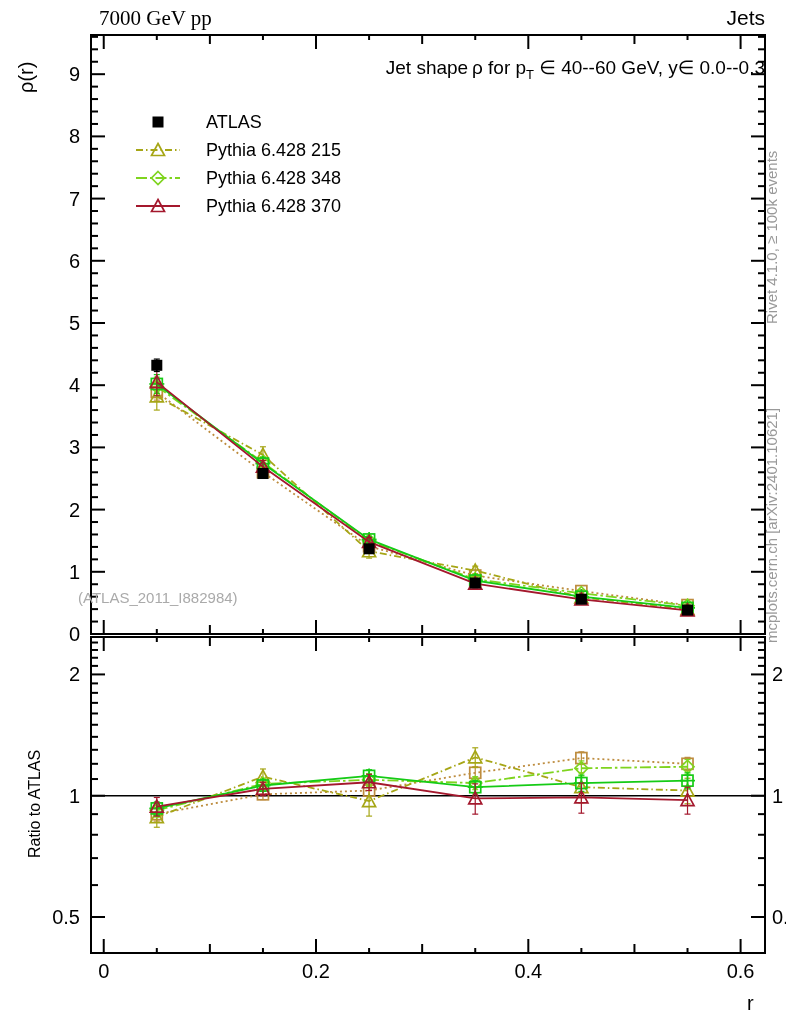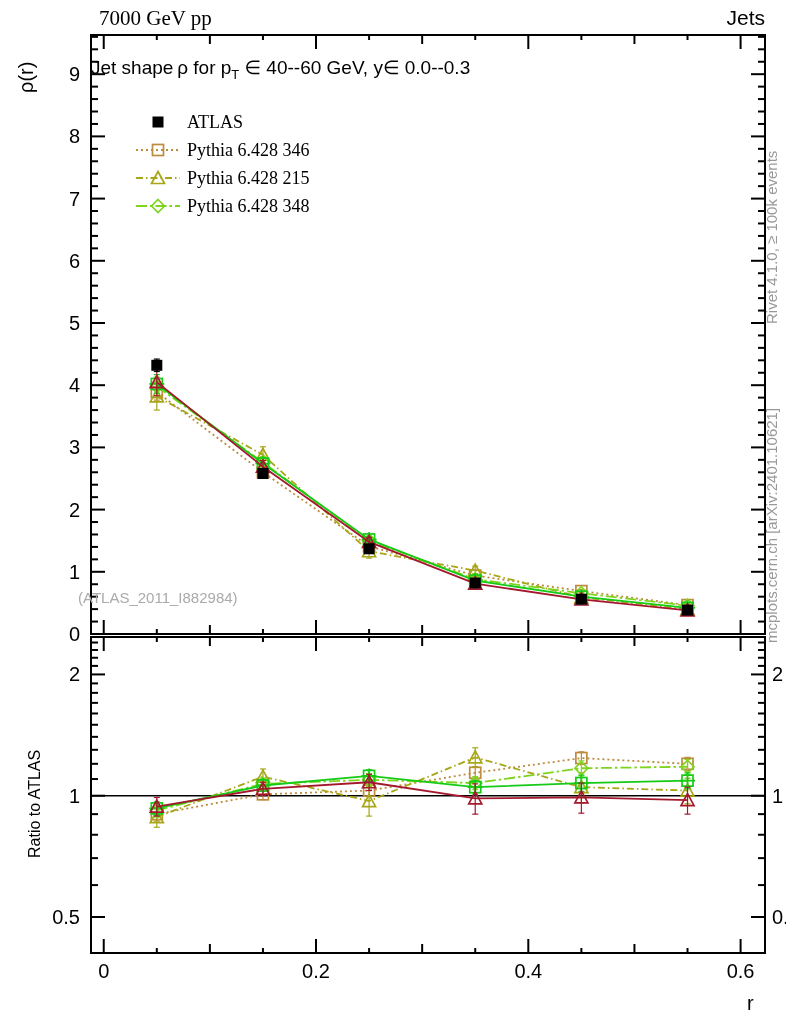--- a/index.html
+++ b/index.html
@@ -1,25 +1,25 @@
 <!DOCTYPE html>
 <html><head>
 <meta charset="utf-8">
 <style>
   html,body{margin:0;padding:0;background:#fff;}
   .page{position:relative;width:786px;height:1024px;background:#fff;overflow:hidden;
         font-family:"Liberation Sans",sans-serif;color:#000;}
   #plot-svg{position:absolute;left:0;top:0;}
   .hdr-left{position:absolute;left:99px;top:6px;font-size:21px;font-family:Liberation Serif, serif;}
   .hdr-right{position:absolute;right:21px;top:6px;font-size:21px;text-align:center;}
-  .plot-title{position:absolute;left:91px;top:56px;width:674px;text-align:left;font-size:19px;white-space:nowrap;}
+  .plot-title{position:absolute;left:91px;top:56px;width:674px;text-align:right;font-size:19px;white-space:nowrap;}
   .plot-title sub{font-size:13px;}
   .legend{position:absolute;left:134px;top:108px;}
   .legend-row{display:flex;align-items:center;height:28px;}
-  .legend-label{margin-left:5px;font-size:18px;font-family:Liberation Serif, serif;}
+  .legend-label{margin-left:24px;font-size:18px;}
   .vtext{position:absolute;transform:rotate(-90deg);transform-origin:0 0;white-space:nowrap;}
   .ylab-main{left:15px;top:93px;font-size:20px;}
   .ylab-ratio{left:26px;top:858px;font-size:16px;}
   .right-top{left:763px;top:324px;color:#999;font-size:15px;}
   .right-bottom{left:763px;top:643px;color:#999;font-size:15px;}
   .xlab{position:absolute;left:747px;top:992px;font-size:20px;}
   .watermark{position:absolute;left:78px;top:589px;width:674px;text-align:left;color:#aaa;font-size:15px;}
 </style>
 </head>
 <body>
@@ -580,44 +580,44 @@
       <svg class="legend-sample" width="48" height="18">
           <g>
             <rect x="18.5" y="3.5" width="11" height="11" fill="#000000"></rect>
           </g>
         </svg>
       <span class="legend-label">ATLAS</span>
     </div>
     <div class="legend-row">
       <svg class="legend-sample" width="48" height="18">
           <g>
-            <line x1="2" y1="9" x2="46" y2="9" stroke="#bd8c3e" stroke-width="1.8" stroke-dasharray="2 3"></line>
-            <rect x="18.5" y="3.5" width="11" height="11" fill="none" stroke="#bd8c3e" stroke-width="1.7"></rect>
-          </g>
-        </svg>
-      <span class="legend-label">Pythia 6.428 346</span>
-    </div>
-    <div class="legend-row">
-      <svg class="legend-sample" width="48" height="18">
-          <g>
             <line x1="2" y1="9" x2="46" y2="9" stroke="#a6a616" stroke-width="1.8" stroke-dasharray="7 3 1.5 3"></line>
             <path d="M 24 2.5 L 30.5 14.5 L 17.5 14.5 Z" fill="none" stroke="#a6a616" stroke-width="1.7"></path>
           </g>
         </svg>
       <span class="legend-label">Pythia 6.428 215</span>
     </div>
     <div class="legend-row">
       <svg class="legend-sample" width="48" height="18">
           <g>
             <line x1="2" y1="9" x2="46" y2="9" stroke="#7fd41f" stroke-width="1.8" stroke-dasharray="11 3 2.5 3"></line>
             <path d="M 24 2.5 L 30.5 9 L 24 15.5 L 17.5 9 Z" fill="none" stroke="#7fd41f" stroke-width="1.7"></path>
           </g>
         </svg>
       <span class="legend-label">Pythia 6.428 348</span>
     </div>
+    <div class="legend-row">
+      <svg class="legend-sample" width="48" height="18">
+          <g>
+            <line x1="2" y1="9" x2="46" y2="9" stroke="#a4182d" stroke-width="1.8"></line>
+            <path d="M 24 2.5 L 30.5 14.5 L 17.5 14.5 Z" fill="none" stroke="#a4182d" stroke-width="1.7"></path>
+          </g>
+        </svg>
+      <span class="legend-label">Pythia 6.428 370</span>
+    </div>
   </div>
 
   <div class="watermark">(ATLAS_2011_I882984)</div>
 
   <div class="vtext ylab-main">ρ(r)</div>
   <div class="vtext ylab-ratio">Ratio to ATLAS</div>
   <div class="vtext right-top">Rivet 4.1.0, ≥ 100k events</div>
   <div class="vtext right-bottom">mcplots.cern.ch [arXiv:2401.10621]</div>
   <div class="xlab">r</div>
 

